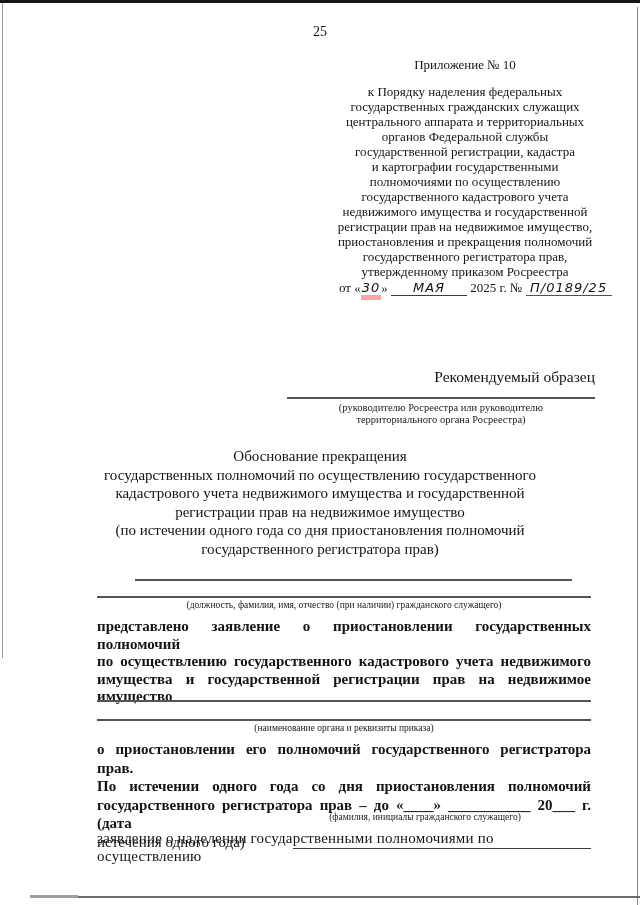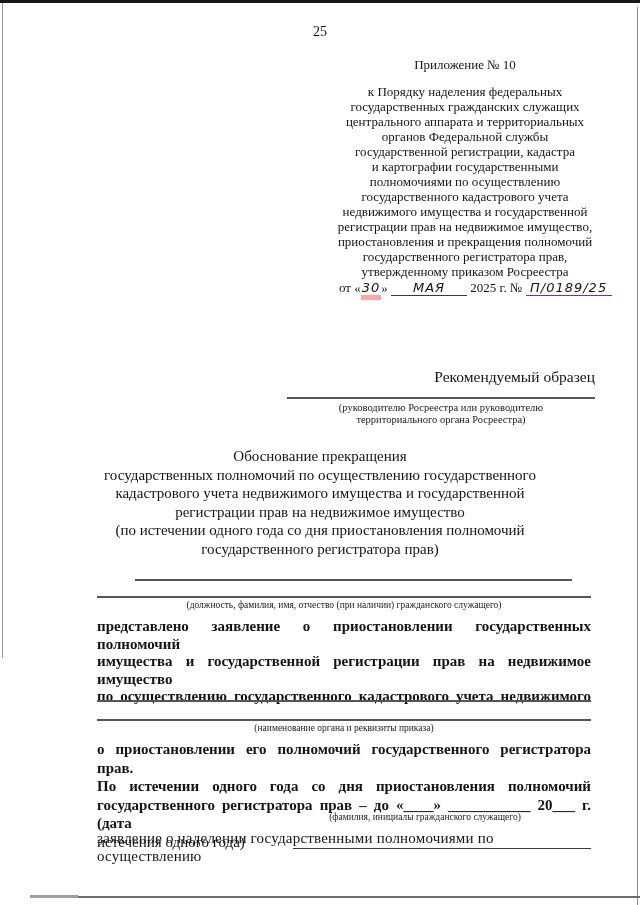--- a/index.html
+++ b/index.html
@@ -110,22 +110,22 @@
     <div>(по истечении одного года со дня приостановления полномочий</div>
     <div>государственного регистратора прав)</div>
   </div>
 
   <div class="rule rule-a1"></div>
   <div class="rule rule-a2"></div>
   <div class="caption caption-servant">(должность, фамилия, имя, отчество (при наличии) гражданского служащего)</div>
 
   <div class="para para-1">
     <div class="pline jline">представлено заявление о приостановлении государственных полномочий</div>
+    <div class="pline jline">по осуществлению государственного кадастрового учета недвижимого</div>
     <div class="pline jline">имущества и государственной регистрации прав на недвижимое имущество</div>
-    <div class="pline jline">по осуществлению государственного кадастрового учета недвижимого</div>
   </div>
 
   <div class="rule rule-b1"></div>
   <div class="rule rule-b2"></div>
   <div class="caption caption-order">(наименование органа и реквизиты приказа)</div>
 
   <div class="para para-2">
     <div class="pline jline">о приостановлении его полномочий государственного регистратора прав.</div>
     <div class="pline jline">По истечении одного года со дня приостановления полномочий</div>
     <div class="pline jline">государственного регистратора прав – до «____» ___________ 20___ г. (дата</div>

